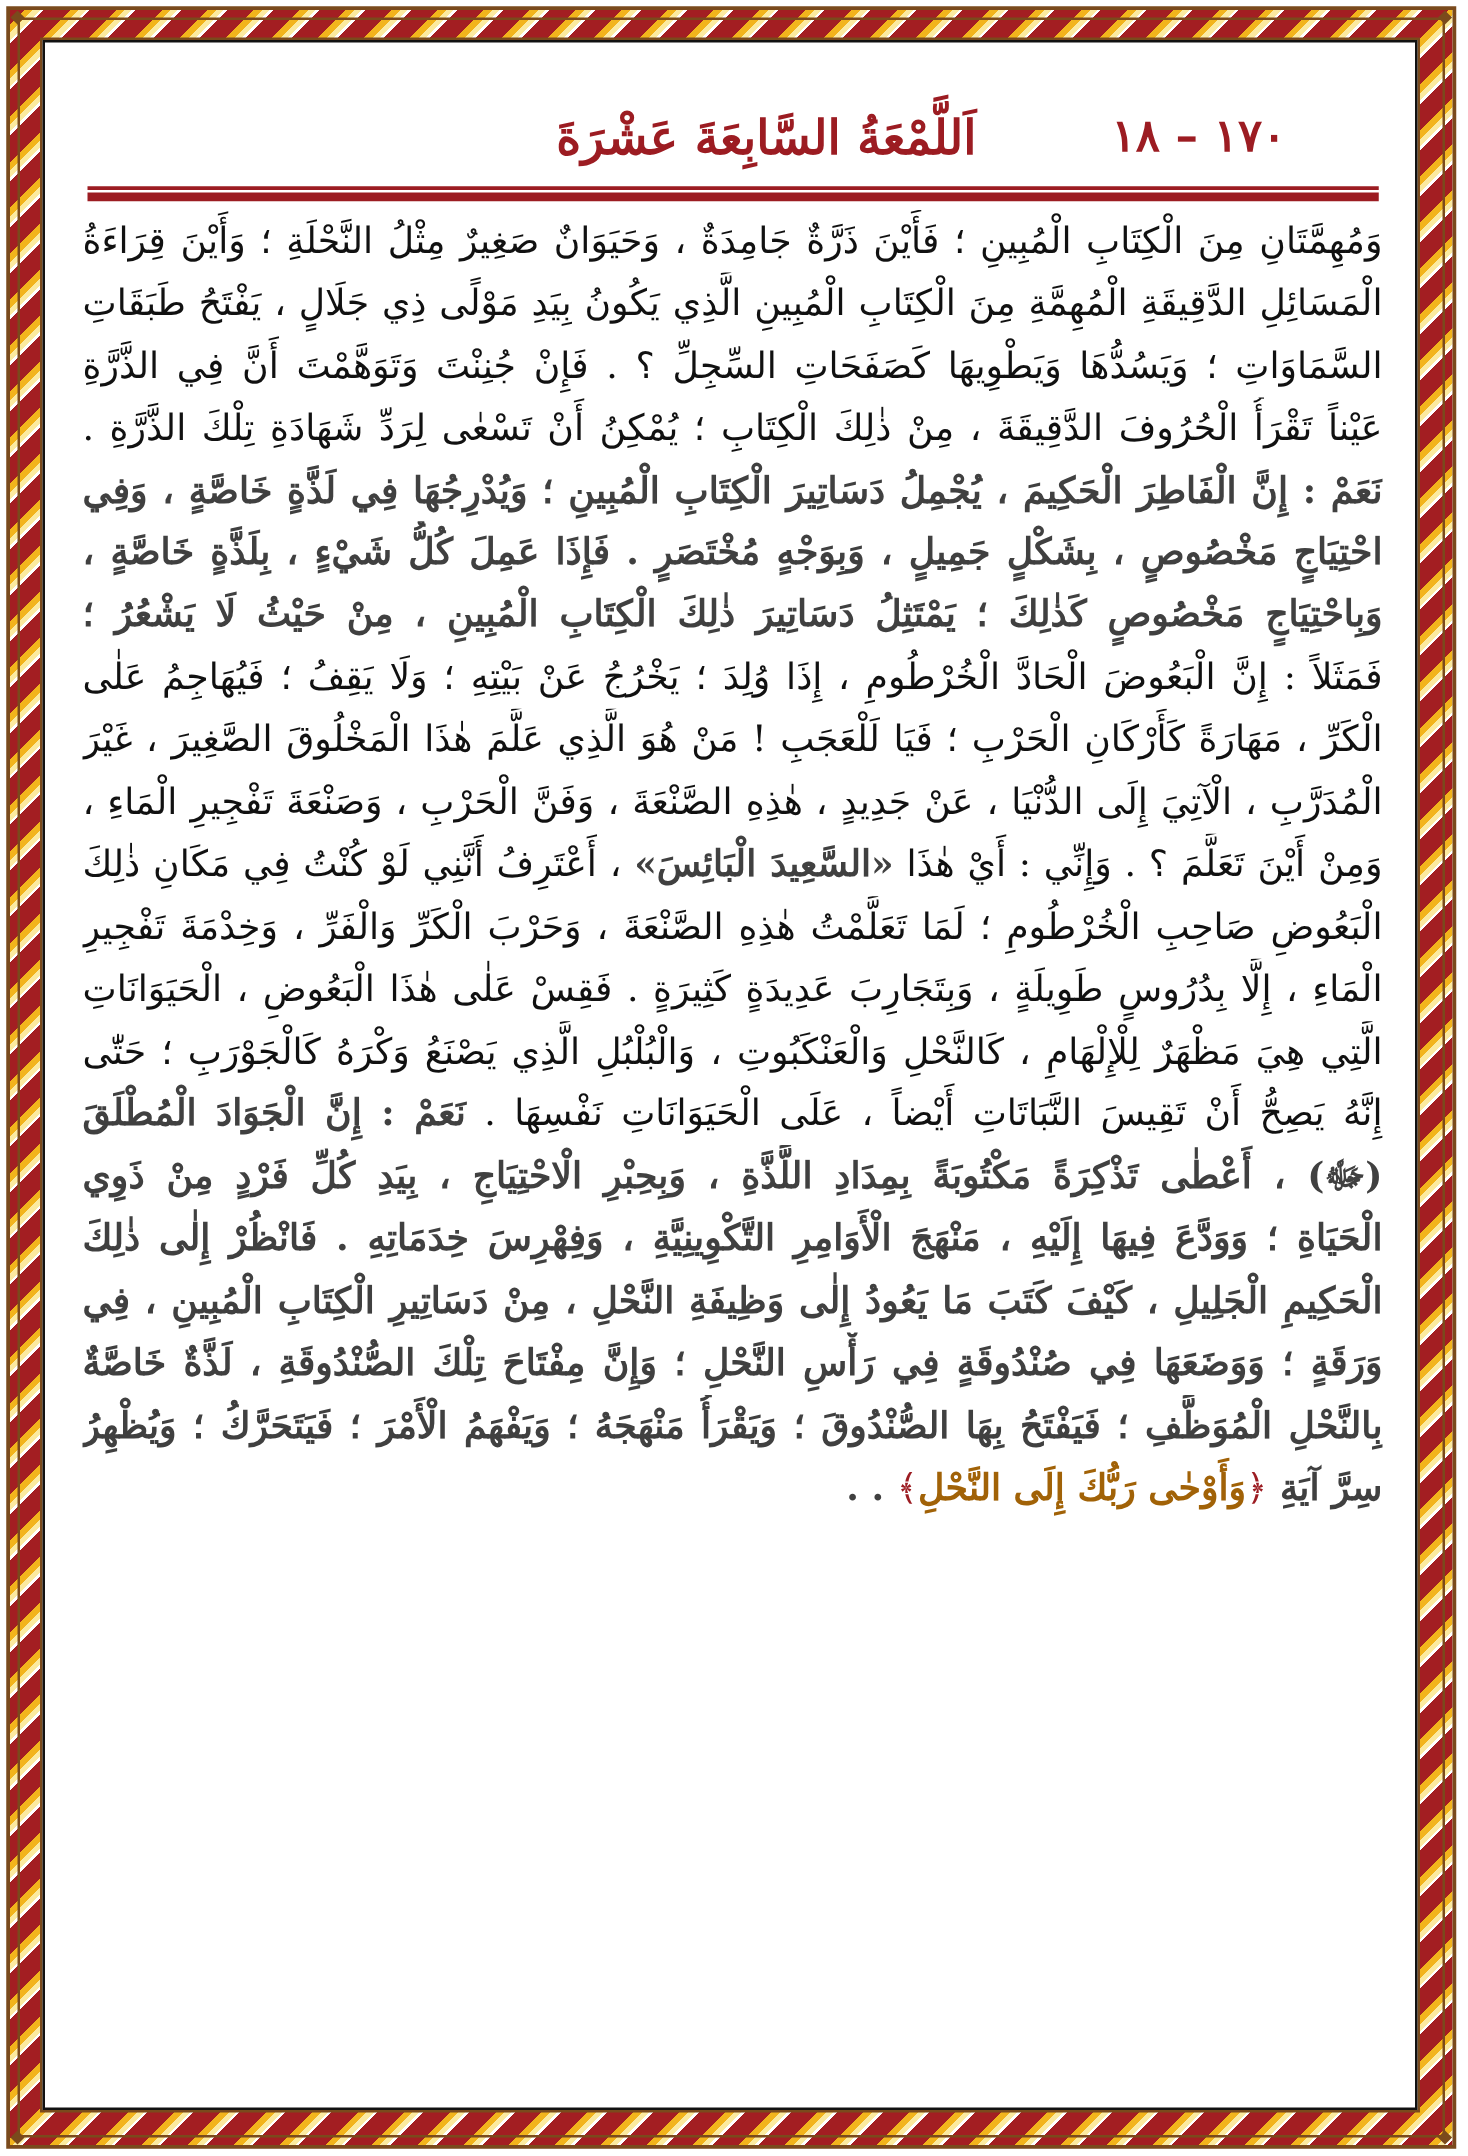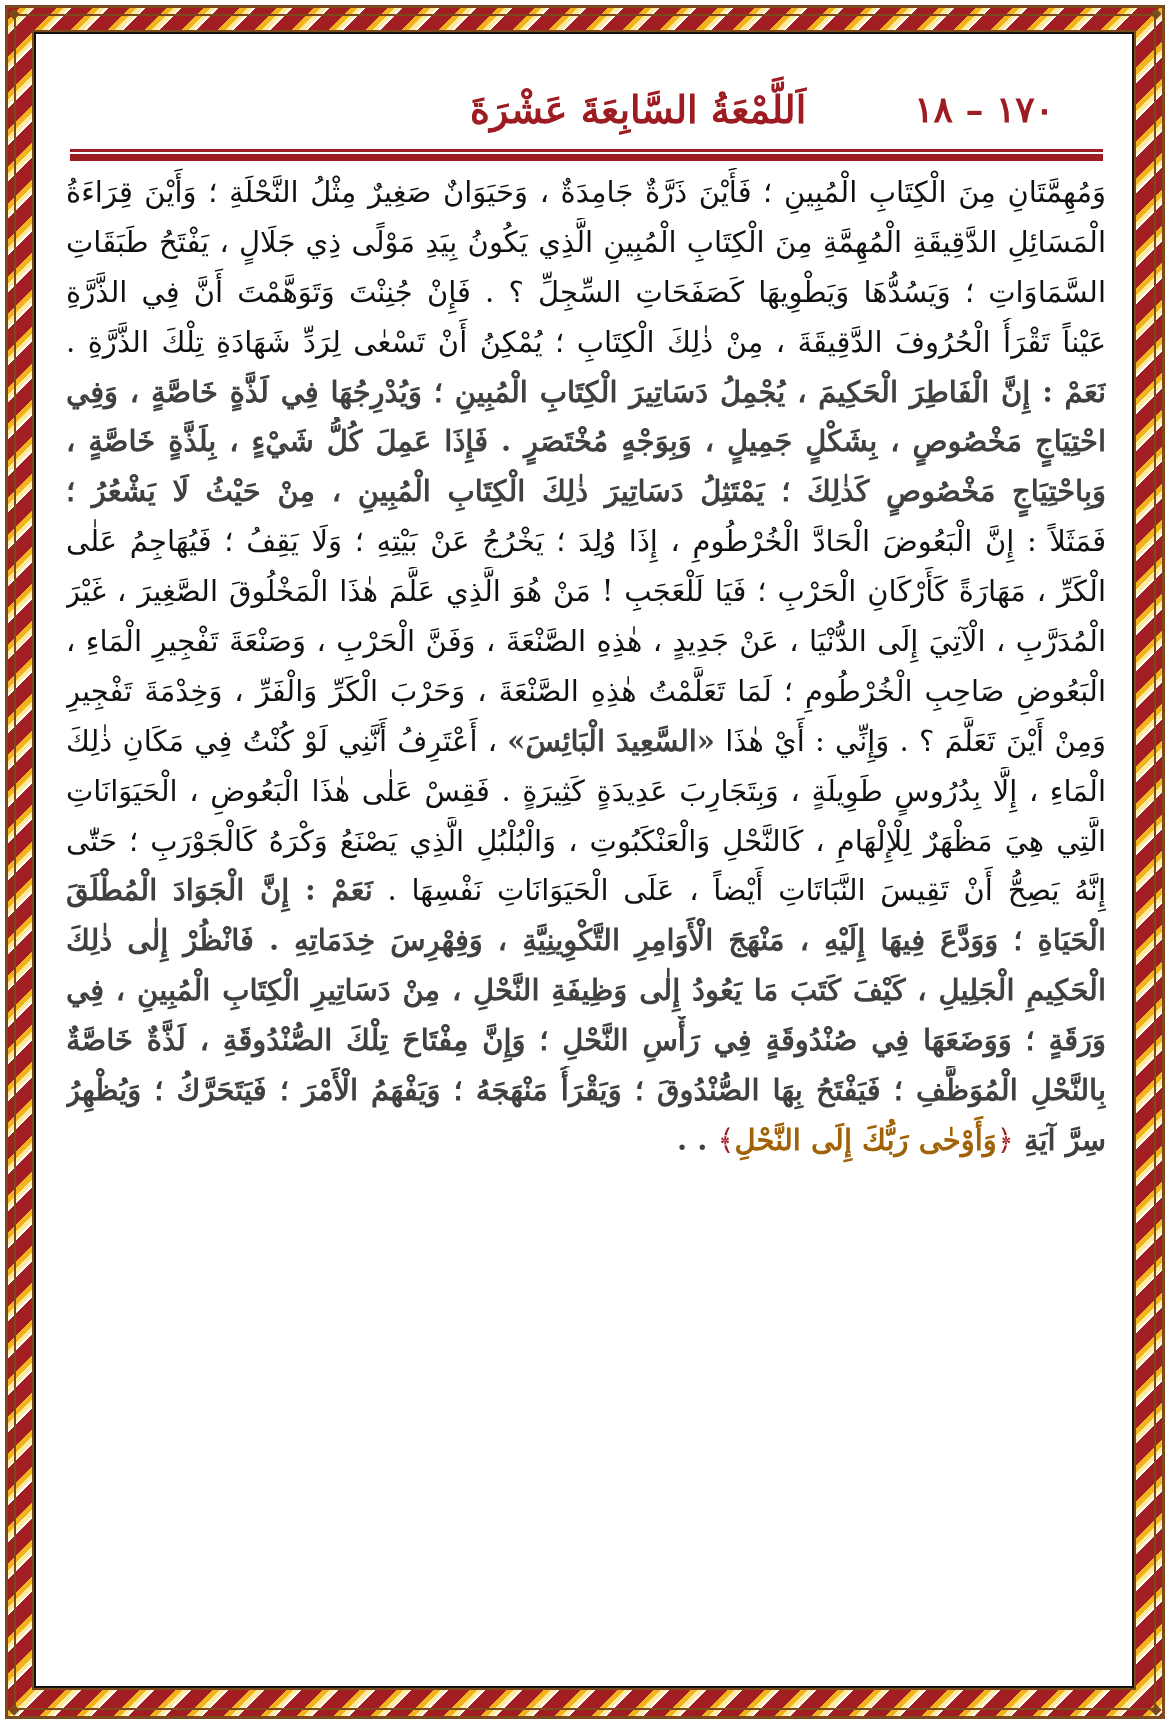--- a/index.html
+++ b/index.html
@@ -32,21 +32,21 @@
     box-sizing: border-box;
   }
 
   
   .header {
     position: absolute; left: 70px; top: 78px; width: 1034px; height: 62px;
     display: flex; flex-direction: row; align-items: center;
     font-family: "DejaVu Serif", serif; color: #9c1c22;
   }
   .page-num {
-    font-size: 36px; font-weight: bold; margin-right: 50px; direction: rtl; white-space: nowrap;
+    font-size: 36px; font-weight: bold; margin-right: 75px; direction: rtl; white-space: nowrap;
   }
   .page-title {
     font-size: 38px; font-weight: bold; margin-right: 108px; white-space: nowrap;
   }
   .rule-thin { position: absolute; left: 70px; top: 149px; width: 1033px; height: 3px; background: #9c1c22; }
   .rule-thick { position: absolute; left: 70px; top: 154px; width: 1033px; height: 7px; background: #9c1c22; }
 
   
   .body-text {
     position: absolute; left: 66px; top: 168px; width: 1040px;
@@ -86,23 +86,24 @@
     <span class="line"><span>وَمُهِمَّتَانِ مِنَ الْكِتَابِ الْمُبِينِ ؛ فَأَيْنَ ذَرَّةٌ جَامِدَةٌ ، وَحَيَوَانٌ صَغِيرٌ مِثْلُ النَّحْلَةِ ؛ وَأَيْنَ قِرَاءَةُ</span></span>
     <span class="line"><span>الْمَسَائِلِ الدَّقِيقَةِ الْمُهِمَّةِ مِنَ الْكِتَابِ الْمُبِينِ الَّذِي يَكُونُ بِيَدِ مَوْلًى ذِي جَلَالٍ ، يَفْتَحُ طَبَقَاتِ</span></span>
     <span class="line"><span>السَّمَاوَاتِ ؛ وَيَسُدُّهَا وَيَطْوِيهَا كَصَفَحَاتِ السِّجِلِّ ؟ . فَإِنْ جُنِنْتَ وَتَوَهَّمْتَ أَنَّ فِي الذَّرَّةِ</span></span>
     <span class="line"><span>عَيْناً تَقْرَأُ الْحُرُوفَ الدَّقِيقَةَ ، مِنْ ذٰلِكَ الْكِتَابِ ؛ يُمْكِنُ أَنْ تَسْعٰى لِرَدِّ شَهَادَةِ تِلْكَ الذَّرَّةِ .</span></span>
     <span class="line"><span class="red">نَعَمْ : إِنَّ الْفَاطِرَ الْحَكِيمَ ، يُجْمِلُ دَسَاتِيرَ الْكِتَابِ الْمُبِينِ ؛ وَيُدْرِجُهَا فِي لَذَّةٍ خَاصَّةٍ ، وَفِي</span></span>
     <span class="line"><span class="red">احْتِيَاجٍ مَخْصُوصٍ ، بِشَكْلٍ جَمِيلٍ ، وَبِوَجْهٍ مُخْتَصَرٍ . فَإِذَا عَمِلَ كُلُّ شَيْءٍ ، بِلَذَّةٍ خَاصَّةٍ ،</span></span>
     <span class="line"><span class="red">وَبِاحْتِيَاجٍ مَخْصُوصٍ كَذٰلِكَ ؛ يَمْتَثِلُ دَسَاتِيرَ ذٰلِكَ الْكِتَابِ الْمُبِينِ ، مِنْ حَيْثُ لَا يَشْعُرُ ؛</span></span>
     <span class="line"><span>فَمَثَلاً : إِنَّ الْبَعُوضَ الْحَادَّ الْخُرْطُومِ ، إِذَا وُلِدَ ؛ يَخْرُجُ عَنْ بَيْتِهِ ؛ وَلَا يَقِفُ ؛ فَيُهَاجِمُ عَلٰى</span></span>
     <span class="line"><span>الْكَرِّ ، مَهَارَةً كَأَرْكَانِ الْحَرْبِ ؛ فَيَا لَلْعَجَبِ ! مَنْ هُوَ الَّذِي عَلَّمَ هٰذَا الْمَخْلُوقَ الصَّغِيرَ ، غَيْرَ</span></span>
     <span class="line"><span>الْمُدَرَّبِ ، الْآتِيَ إِلَى الدُّنْيَا ، عَنْ جَدِيدٍ ، هٰذِهِ الصَّنْعَةَ ، وَفَنَّ الْحَرْبِ ، وَصَنْعَةَ تَفْجِيرِ الْمَاءِ ،</span></span>
+    <span class="line"><span>وَمِنْ أَيْنَ تَعَلَّمَ ؟ . وَإِنِّي : أَيْ هٰذَا </span><span class="red">«السَّعِيدَ الْبَائِسَ»</span><span> ، أَعْتَرِفُ أَنَّنِي لَوْ كُنْتُ فِي مَكَانِ ذٰلِكَ</span></span>
     <span class="line"><span>الْبَعُوضِ صَاحِبِ الْخُرْطُومِ ؛ لَمَا تَعَلَّمْتُ هٰذِهِ الصَّنْعَةَ ، وَحَرْبَ الْكَرِّ وَالْفَرِّ ، وَخِدْمَةَ تَفْجِيرِ</span></span>
-    <span class="line"><span>وَمِنْ أَيْنَ تَعَلَّمَ ؟ . وَإِنِّي : أَيْ هٰذَا </span><span class="red">«السَّعِيدَ الْبَائِسَ»</span><span> ، أَعْتَرِفُ أَنَّنِي لَوْ كُنْتُ فِي مَكَانِ ذٰلِكَ</span></span>
     <span class="line"><span>الْمَاءِ ، إِلَّا بِدُرُوسٍ طَوِيلَةٍ ، وَبِتَجَارِبَ عَدِيدَةٍ كَثِيرَةٍ . فَقِسْ عَلٰى هٰذَا الْبَعُوضِ ، الْحَيَوَانَاتِ</span></span>
     <span class="line"><span>الَّتِي هِيَ مَظْهَرٌ لِلْإِلْهَامِ ، كَالنَّحْلِ وَالْعَنْكَبُوتِ ، وَالْبُلْبُلِ الَّذِي يَصْنَعُ وَكْرَهُ كَالْجَوْرَبِ ؛ حَتّٰى</span></span>
     <span class="line"><span>إِنَّهُ يَصِحُّ أَنْ تَقِيسَ النَّبَاتَاتِ أَيْضاً ، عَلَى الْحَيَوَانَاتِ نَفْسِهَا . </span><span class="red">نَعَمْ : إِنَّ الْجَوَادَ الْمُطْلَقَ</span></span>
+    <span class="line"><span class="red">(ﷻ) ، أَعْطٰى تَذْكِرَةً مَكْتُوبَةً بِمِدَادِ اللَّذَّةِ ، وَبِحِبْرِ الْاحْتِيَاجِ ، بِيَدِ كُلِّ فَرْدٍ مِنْ ذَوِي</span></span>
     <span class="line"><span class="red">الْحَيَاةِ ؛ وَوَدَّعَ فِيهَا إِلَيْهِ ، مَنْهَجَ الْأَوَامِرِ التَّكْوِينِيَّةِ ، وَفِهْرِسَ خِدَمَاتِهِ . فَانْظُرْ إِلٰى ذٰلِكَ</span></span>
     <span class="line"><span class="red">الْحَكِيمِ الْجَلِيلِ ، كَيْفَ كَتَبَ مَا يَعُودُ إِلٰى وَظِيفَةِ النَّحْلِ ، مِنْ دَسَاتِيرِ الْكِتَابِ الْمُبِينِ ، فِي</span></span>
     <span class="line"><span class="red">وَرَقَةٍ ؛ وَوَضَعَهَا فِي صُنْدُوقَةٍ فِي رَأْسِ النَّحْلِ ؛ وَإِنَّ مِفْتَاحَ تِلْكَ الصُّنْدُوقَةِ ، لَذَّةٌ خَاصَّةٌ</span></span>
     <span class="line"><span class="red">بِالنَّحْلِ الْمُوَظَّفِ ؛ فَيَفْتَحُ بِهَا الصُّنْدُوقَ ؛ وَيَقْرَأُ مَنْهَجَهُ ؛ وَيَفْهَمُ الْأَمْرَ ؛ فَيَتَحَرَّكُ ؛ وَيُظْهِرُ</span></span>
     <span class="line last-line"><span class="red">سِرَّ آيَةِ </span><span class="orn">﴿</span><span class="blue">وَأَوْحٰى رَبُّكَ إِلَى النَّحْلِ</span><span class="orn">﴾</span><span class="red"> . .</span></span>
   </div>
 
 </body></html>

